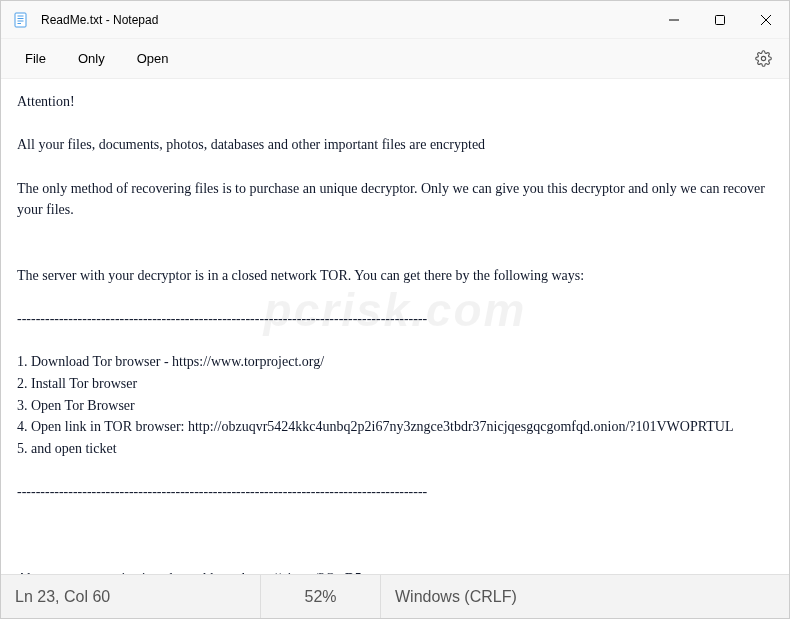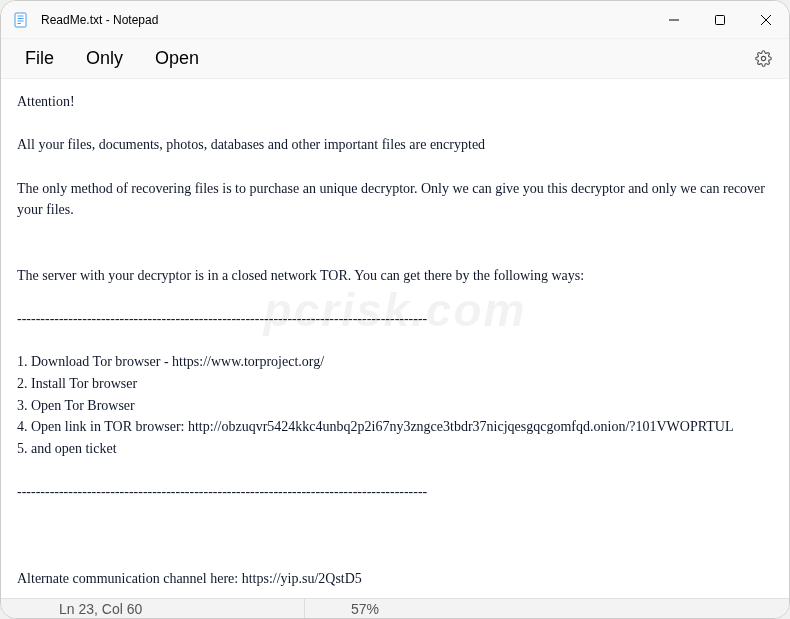--- a/index.html
+++ b/index.html
@@ -9,21 +9,21 @@
       font-family: 'Segoe UI', Tahoma, sans-serif;
       background: #f0f0f0;
       overflow: hidden;
       position: relative;
     }
     .window {
       width: 790px;
       height: 619px;
       background: #ffffff;
       border: 1px solid #ccc;
-      border-radius: 16px;
+      border-radius: 0;
       display: flex;
       flex-direction: column;
       overflow: hidden;
     }
     .titlebar {
       height: 38px;
       background: #f9f9f9;
       display: flex;
       align-items: center;
       padding-left: 12px;
@@ -57,21 +57,21 @@
     .menubar {
       height: 40px;
       background: #f9f9f9;
       display: flex;
       align-items: center;
       padding: 0 8px;
       border-bottom: 1px solid #eee;
     }
     .menu-item {
       padding: 6px 16px;
-      font-size: 18px;
+      font-size: 13px;
       color: #000;
       cursor: pointer;
       border-radius: 4px;
     }
     .menu-spacer { flex: 1; }
     .settings-btn {
       width: 36px;
       height: 32px;
       display: flex;
       align-items: center;
@@ -85,28 +85,27 @@
       font-family: Liberation Serif, serif;
       font-size: 14px;
       line-height: 1.55;
       color: #0f172a;
       white-space: pre-wrap;
       word-wrap: break-word;
       overflow: hidden;
       position: relative;
     }
     .statusbar {
-      height: 20px;
+      height: 44px;
       background: #f3f3f3;
       border-top: 1px solid #e0e0e0;
       display: flex;
       align-items: center;
-      font-size: 14px;
+      font-size: 16px;
       color: #555;
-      padding-left: 44px;
     }
     .status-section {
       padding: 0 14px;
       border-right: 1px solid #ddd;
       height: 100%;
       display: flex;
       align-items: center;
     }
     .status-section:last-child { border-right: none; }
     .watermark {
@@ -191,18 +190,19 @@
 5. and open ticket
 
 ----------------------------------------------------------------------------------------
 
 
 
 Alternate communication channel here: https://yip.su/2QstD5</span></div>
 
   <div class="statusbar">
     <div class="status-section" style="width:260px">Ln 23, Col 60</div>
-    <div class="status-section" style="width:120px;justify-content:center">57%</div>
+    <div class="status-section" style="width:120px;justify-content:center">52%</div>
+    <div class="status-section" style="flex:1">Windows (CRLF)</div>
   </div>
 
 </div>
 
 <div class="watermark">pcrisk.com</div>
 
 </body></html>

